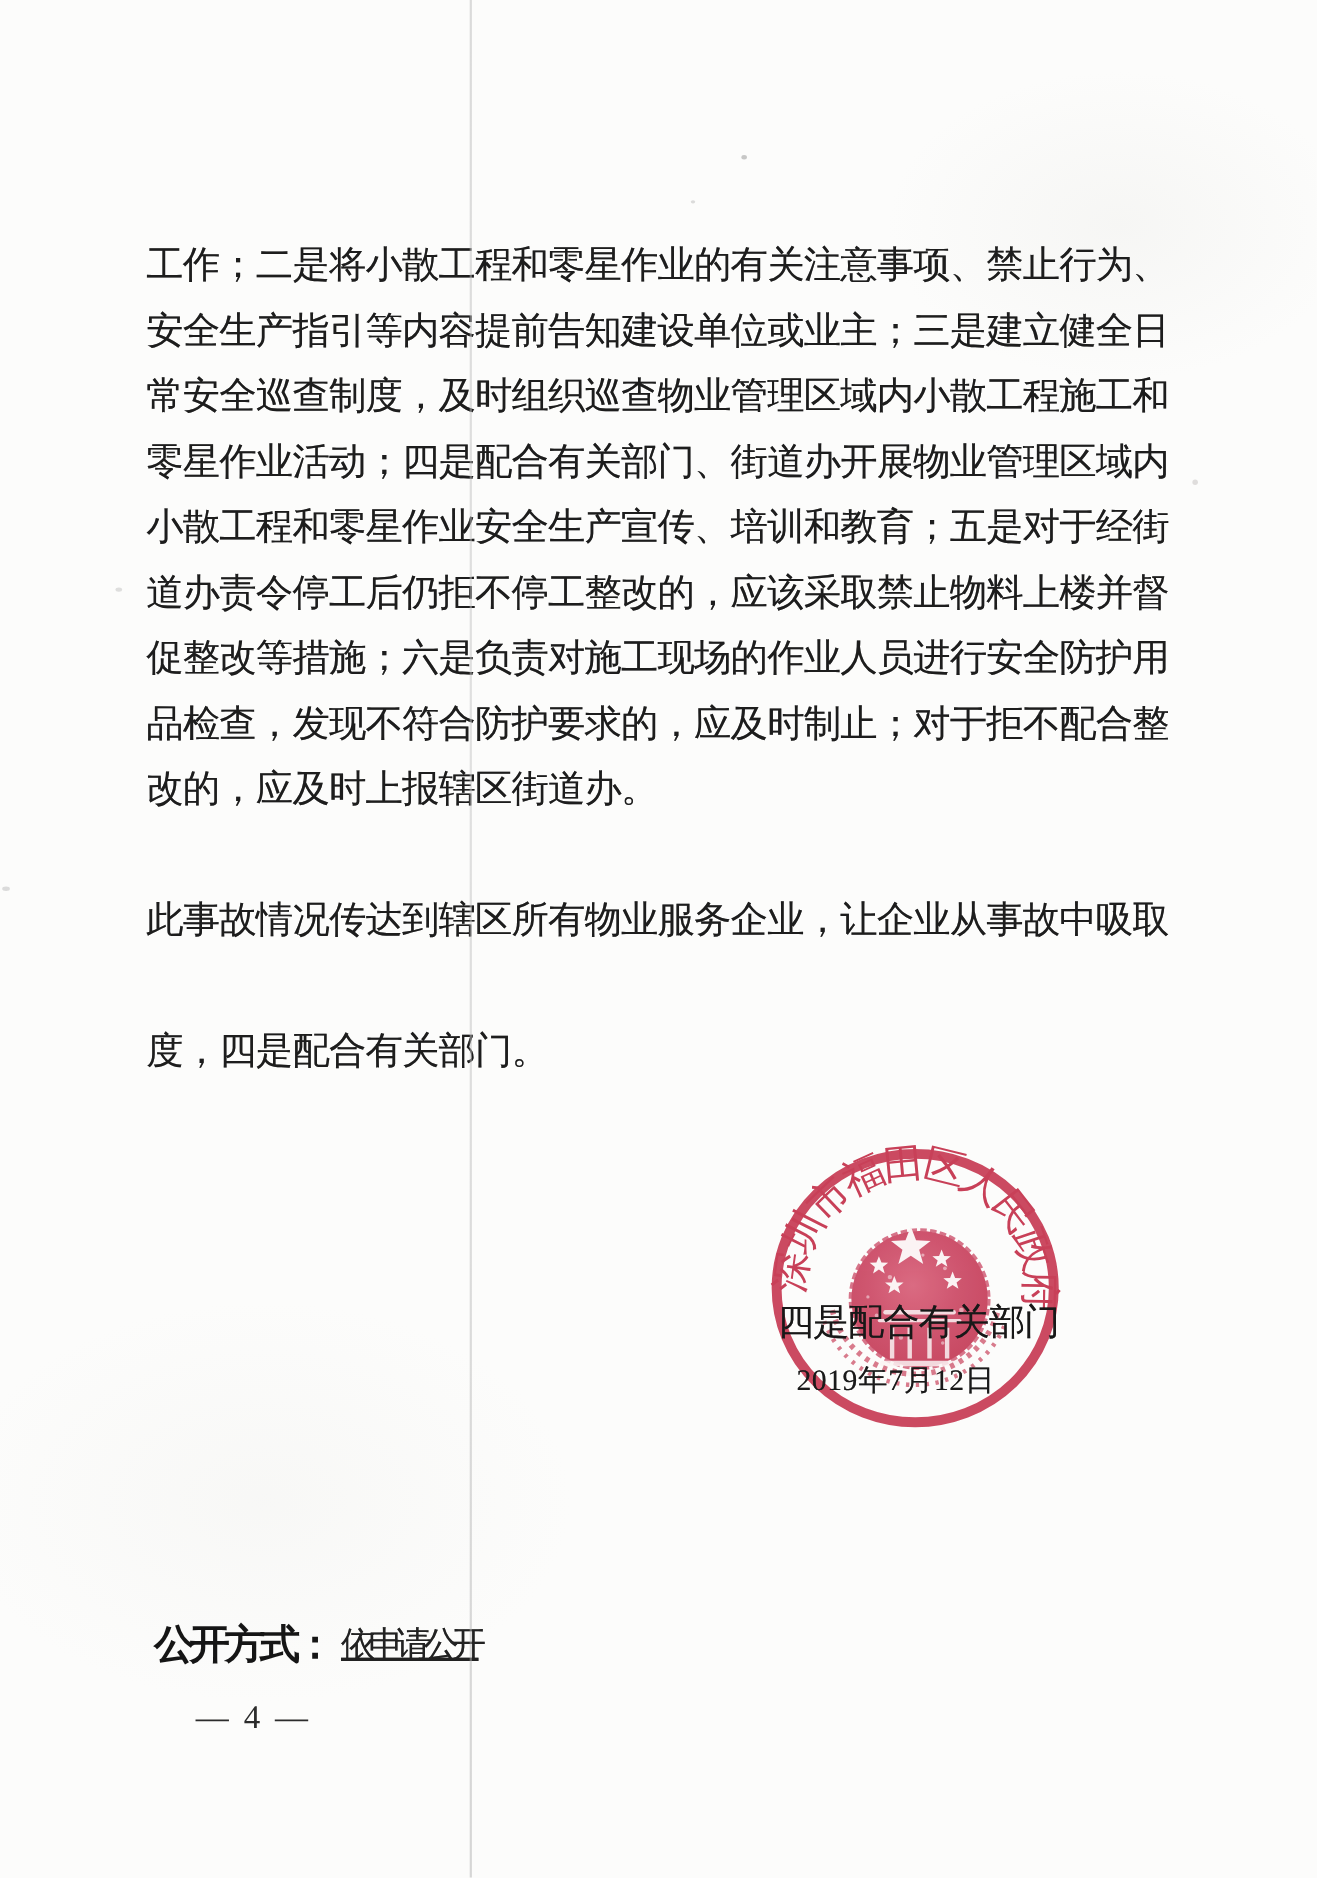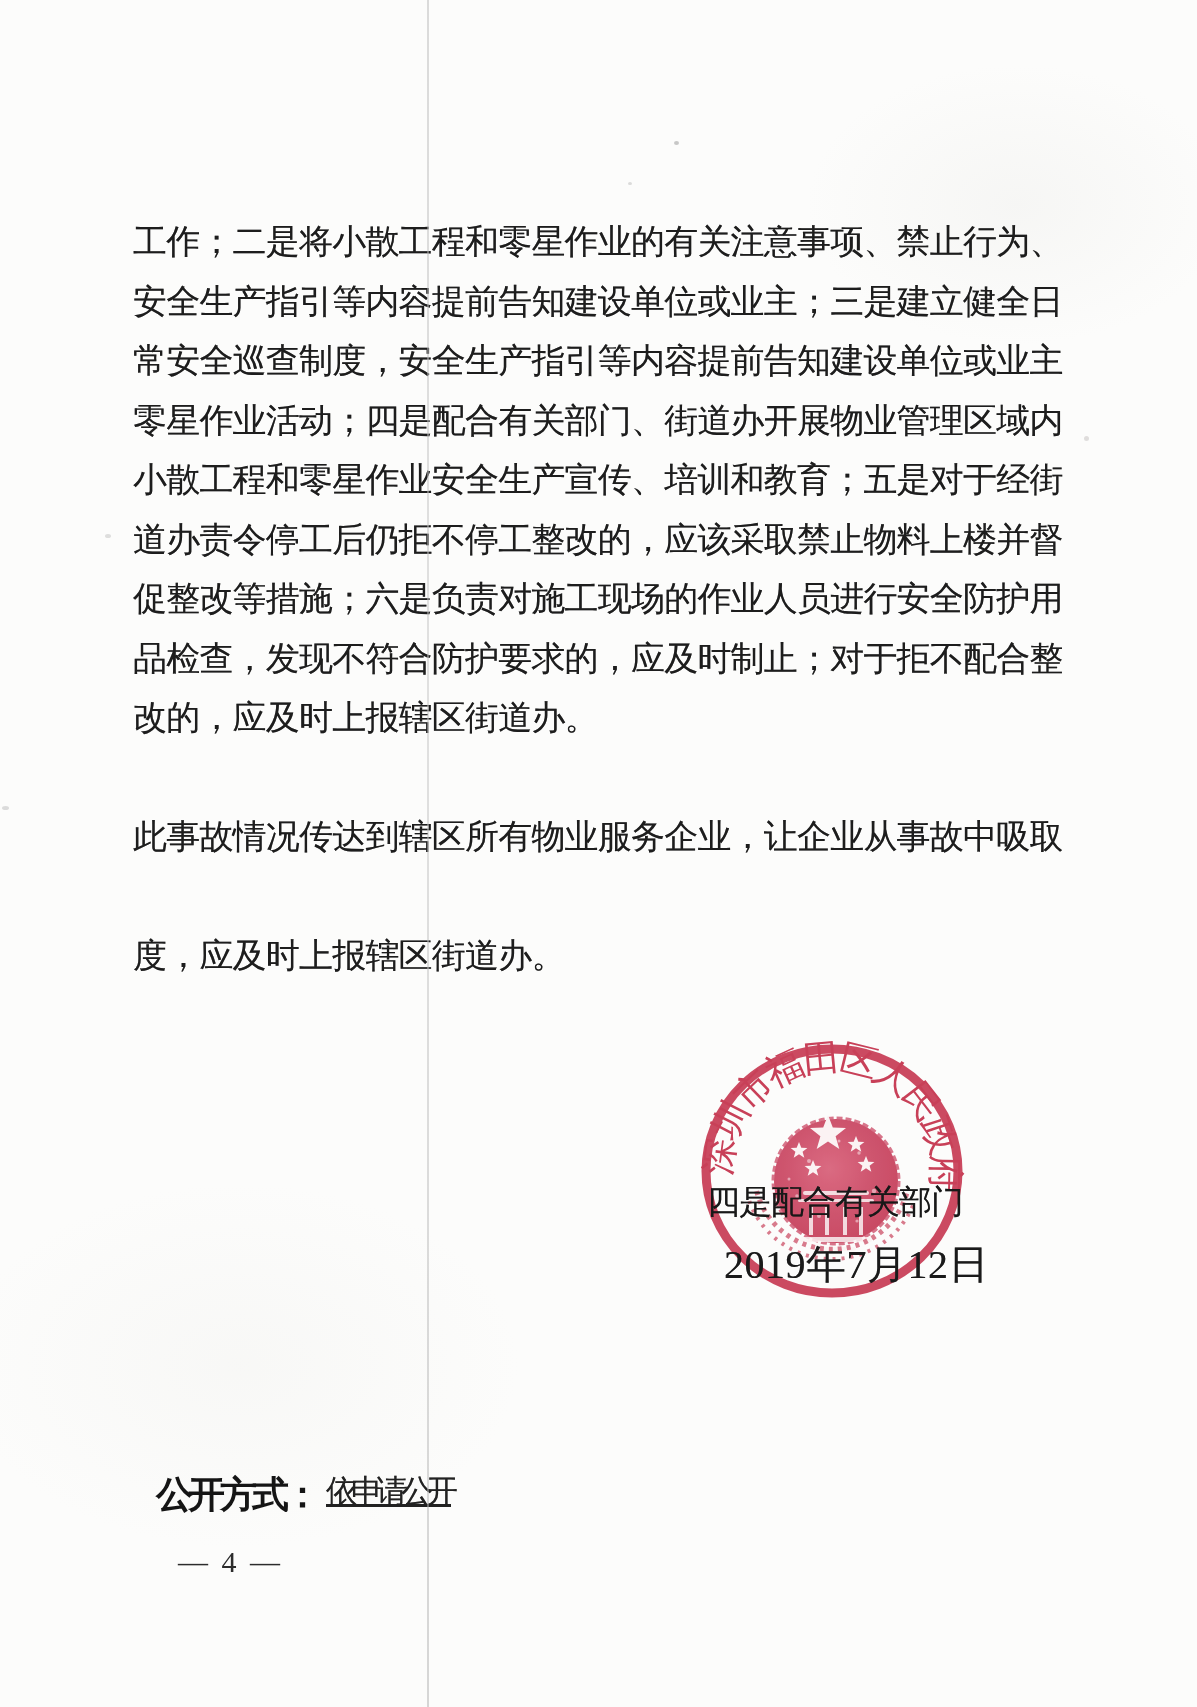--- a/index.html
+++ b/index.html
@@ -17,23 +17,23 @@
   .body-line{
     position:absolute;left:133px;width:960px;height:40px;line-height:40px;
     font-size:34px;letter-spacing:-.8px;color:#1d1d1d;white-space:nowrap;z-index:2;
     text-shadow:0 0 .4px rgba(30,30,30,.55);
   }
   .seal-wrap{position:absolute;left:699px;top:1041px;width:266px;height:262px;z-index:1;}
   .sig-text{
     position:absolute;left:707px;top:1180px;font-size:33px;letter-spacing:-1px;
     color:#181818;z-index:3;white-space:nowrap;text-shadow:0 0 .4px rgba(20,20,20,.6);}
   .date-text{
-    position:absolute;left:724px;top:1237px;font-size:40px;letter-spacing:.5px;
+    position:absolute;left:724px;top:1237px;font-size:27px;letter-spacing:.5px;
     color:#1a1a1a;z-index:3;white-space:nowrap;text-shadow:0 0 .4px rgba(20,20,20,.6);}
-  .footer-row{position:absolute;left:140px;top:1470px;display:flex;align-items:flex-start;z-index:2;margin-left:16px;}
+  .footer-row{position:absolute;left:140px;top:1470px;display:flex;align-items:center;z-index:2;}
   .footer-label{
     font-family:"Liberation Sans","DejaVu Sans",sans-serif;font-weight:700;
     font-size:37px;letter-spacing:-5px;color:#151515;}
   .footer-value{font-size:32px;letter-spacing:-7px;color:#222;margin-left:10px;
     text-shadow:0 0 .4px rgba(30,30,30,.5);text-decoration:underline;}
   .page-number{position:absolute;left:178px;top:1545px;font-size:30px;letter-spacing:3px;
     color:#2c2c2c;z-index:2;white-space:nowrap;}
   .speck{position:absolute;border-radius:50%;z-index:1;}
   .sp1{left:674px;top:141px;width:5px;height:4px;background:#9a9a9a;opacity:.55;}
   .sp2{left:628px;top:182px;width:4px;height:3px;background:#ababab;opacity:.4;}
@@ -44,29 +44,29 @@
 </style>
 </head>
 <body>
 
 <div class="page">
 
   <div class="fold-line"></div>
 
   <div class="body-line" style="top:222px">工作；二是将小散工程和零星作业的有关注意事项、禁止行为、</div>
   <div class="body-line" style="top:282px">安全生产指引等内容提前告知建设单位或业主；三是建立健全日</div>
-  <div class="body-line" style="top:341px">常安全巡查制度，安全生产指引等内容提前告知建设单位或业主</div>
+  <div class="body-line" style="top:341px">常安全巡查制度，及时组织巡查物业管理区域内小散工程施工和</div>
   <div class="body-line" style="top:401px">零星作业活动；四是配合有关部门、街道办开展物业管理区域内</div>
   <div class="body-line" style="top:460px">小散工程和零星作业安全生产宣传、培训和教育；五是对于经街</div>
   <div class="body-line" style="top:520px">道办责令停工后仍拒不停工整改的，应该采取禁止物料上楼并督</div>
   <div class="body-line" style="top:579px">促整改等措施；六是负责对施工现场的作业人员进行安全防护用</div>
   <div class="body-line" style="top:639px">品检查，发现不符合防护要求的，应及时制止；对于拒不配合整</div>
   <div class="body-line" style="top:698px">改的，应及时上报辖区街道办。</div>
   <div class="body-line" style="top:817px">此事故情况传达到辖区所有物业服务企业，让企业从事故中吸取</div>
-  <div class="body-line" style="top:936px">度，应及时上报辖区街道办。</div>
+  <div class="body-line" style="top:936px">度，四是配合有关部门。</div>
 
   <div class="seal-wrap">
     <svg width="266" height="262" viewBox="0 0 266 262">
       <defs>
         <radialGradient id="discG" cx="45%" cy="40%" r="65%">
           <stop offset="0%" stop-color="#d85f78"></stop>
           <stop offset="55%" stop-color="#cb4763"></stop>
           <stop offset="100%" stop-color="#c33a55"></stop>
         </radialGradient>
         <path id="arcPath" d="M 32.1 135.3 A 101 101 0 1 1 232.5 147.5" fill="none"></path>

